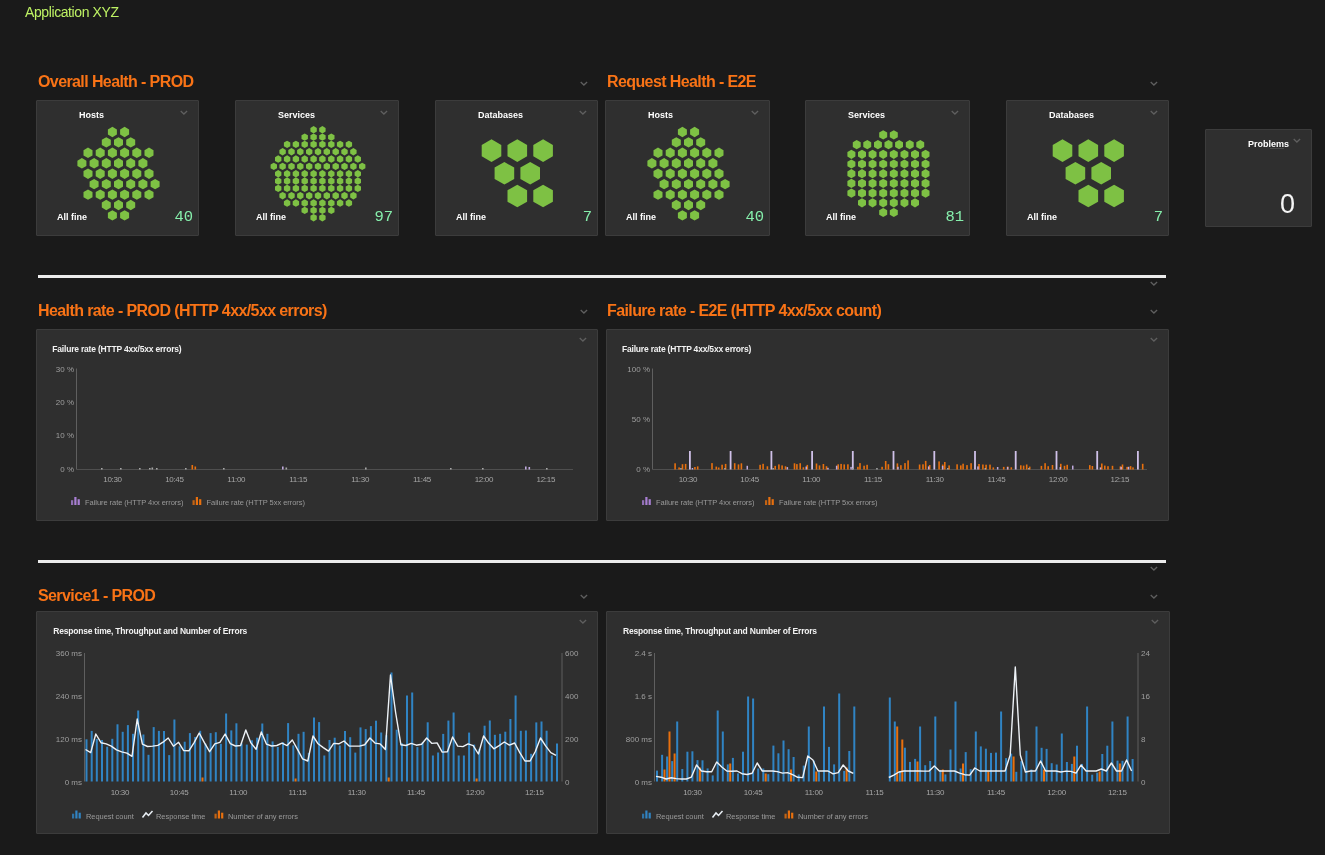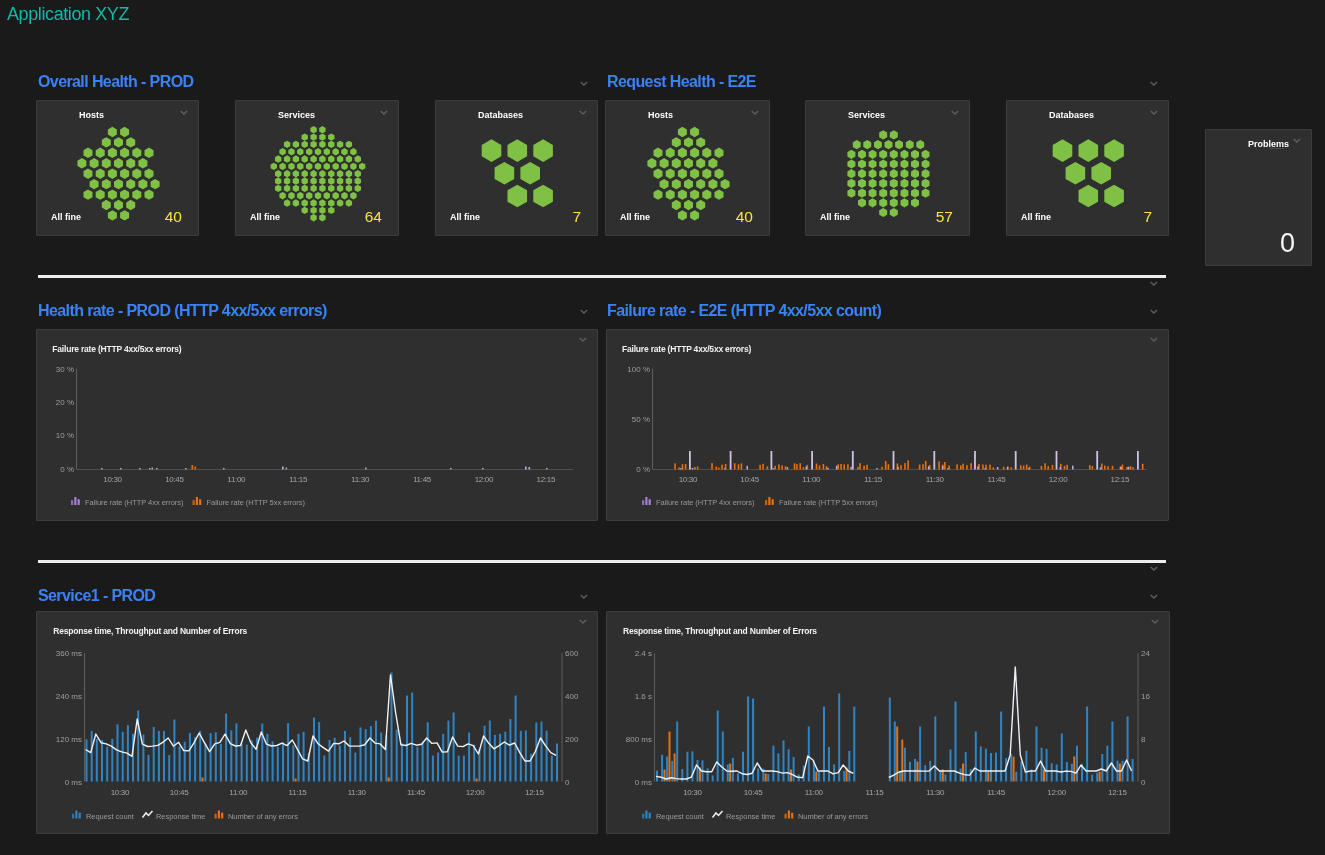--- a/index.html
+++ b/index.html
@@ -1,24 +1,24 @@
 <!DOCTYPE html>
 <html><head><meta charset="utf-8">
 <style>
 * { margin:0; padding:0; box-sizing:border-box; }
 html,body { width:1325px; height:855px; background:#1a1a1a; font-family:"Liberation Sans",sans-serif; overflow:hidden; }
 .tile { position:absolute; background:#2f2f2f; border:1px solid #3c3c3c; border-radius:1px; }
 .tlabel { position:absolute; left:16px; top:9px; font-size:9px; font-weight:bold; color:#fff;padding-left:26px; }
-.allfine { position:absolute; left:14px; bottom:13px; font-size:9px; font-weight:bold; color:#fff;margin-top:45px; }
-.tnum { position:absolute; right:16px; bottom:9.5px; font-size:15.5px; color:#fde047; }
+.allfine { position:absolute; left:20px; bottom:13px; font-size:9px; font-weight:bold; color:#fff;margin-top:45px; }
+.tnum { position:absolute; right:5px; bottom:9.5px; font-size:15.5px; color:#86efac;font-family:Liberation Mono, monospace; }
 .pnum { position:absolute; right:16px; bottom:6px; font-size:27px; color:#f5f5f5; }
-.sect { position:absolute; font-size:16px; font-weight:bold; color:#3b82f6; letter-spacing:-0.6px; }
+.sect { position:absolute; font-size:16px; font-weight:bold; color:#f97316; letter-spacing:-0.6px; }
 .hexsvg { position:absolute; left:0; top:0; }
 .sep { position:absolute; left:38px; width:1128px; height:2.5px; background:#ececec; }
-.title { position:absolute; left:7px; top:4px; font-size:18px; color:#14b8a6; letter-spacing:-0.4px; }
+.title { position:absolute; left:25px; top:4px; font-size:14px; color:#bef264; letter-spacing:-0.4px; }
 </style></head>
 <body>
 <div class="title">Application XYZ</div>
 
 <div class="sect" style="left:38px;top:73px">Overall Health - PROD</div>
 <div class="sect" style="left:607px;top:73px">Request Health - E2E</div>
 <svg style="position:absolute;left:580px;top:81px;overflow:visible" width="8" height="5">
     <path d="M0.7,1 L3.9,4.0 L7.1,1" fill="none" stroke="#5f5f5f" stroke-width="1.3"></path>
   </svg>
 <svg style="position:absolute;left:1150px;top:81px;overflow:visible" width="8" height="5">
@@ -71,21 +71,21 @@
       <polygon points="75.4,109.2 79.9,111.8 79.9,117.0 75.4,119.6 70.9,117.0 70.9,111.8" fill="#7ec144"></polygon>
       <polygon points="87.6,109.2 92.1,111.8 92.1,117.0 87.6,119.6 83.1,117.0 83.1,111.8" fill="#7ec144"></polygon>
     </svg>
 </div>
 <svg style="position:absolute;left:180px;top:110px;overflow:visible" width="8" height="5">
     <path d="M0.7,1 L3.9,4.0 L7.1,1" fill="none" stroke="#5f5f5f" stroke-width="1.3"></path>
   </svg>
 <div class="tile" style="left:235px;top:100px;width:164px;height:136px">
   <div class="tlabel">Services</div>
   <div class="allfine">All fine</div>
-  <div class="tnum">64</div>
+  <div class="tnum">97</div>
   <svg class="hexsvg" width="164" height="136">
       <polygon points="77.6,25.0 80.8,26.9 80.8,30.6 77.6,32.4 74.4,30.6 74.4,26.9" fill="#7ec144"></polygon>
       <polygon points="86.4,25.0 89.6,26.9 89.6,30.6 86.4,32.4 83.2,30.6 83.2,26.9" fill="#7ec144"></polygon>
       <polygon points="68.7,32.4 71.9,34.2 71.9,37.9 68.7,39.7 65.5,37.9 65.5,34.2" fill="#7ec144"></polygon>
       <polygon points="77.6,32.4 80.8,34.2 80.8,37.9 77.6,39.7 74.4,37.9 74.4,34.2" fill="#7ec144"></polygon>
       <polygon points="86.4,32.4 89.6,34.2 89.6,37.9 86.4,39.7 83.2,37.9 83.2,34.2" fill="#7ec144"></polygon>
       <polygon points="95.3,32.4 98.5,34.2 98.5,37.9 95.3,39.7 92.1,37.9 92.1,34.2" fill="#7ec144"></polygon>
       <polygon points="51.1,39.7 54.3,41.5 54.3,45.2 51.1,47.1 47.9,45.2 47.9,41.5" fill="#7ec144"></polygon>
       <polygon points="59.9,39.7 63.1,41.5 63.1,45.2 59.9,47.1 56.7,45.2 56.7,41.5" fill="#7ec144"></polygon>
       <polygon points="68.7,39.7 71.9,41.5 71.9,45.2 68.7,47.1 65.5,45.2 65.5,41.5" fill="#7ec144"></polygon>
@@ -245,21 +245,21 @@
       <polygon points="76.4,109.2 80.9,111.8 80.9,117.0 76.4,119.6 71.9,117.0 71.9,111.8" fill="#7ec144"></polygon>
       <polygon points="88.6,109.2 93.1,111.8 93.1,117.0 88.6,119.6 84.1,117.0 84.1,111.8" fill="#7ec144"></polygon>
     </svg>
 </div>
 <svg style="position:absolute;left:751px;top:110px;overflow:visible" width="8" height="5">
     <path d="M0.7,1 L3.9,4.0 L7.1,1" fill="none" stroke="#5f5f5f" stroke-width="1.3"></path>
   </svg>
 <div class="tile" style="left:805px;top:100px;width:165px;height:136px">
   <div class="tlabel">Services</div>
   <div class="allfine">All fine</div>
-  <div class="tnum">57</div>
+  <div class="tnum">81</div>
   <svg class="hexsvg" width="165" height="136">
       <polygon points="77.2,29.3 81.2,31.6 81.2,36.2 77.2,38.5 73.2,36.2 73.2,31.6" fill="#7ec144"></polygon>
       <polygon points="87.8,29.3 91.8,31.6 91.8,36.2 87.8,38.5 83.8,36.2 83.8,31.6" fill="#7ec144"></polygon>
       <polygon points="50.7,39.0 54.7,41.3 54.7,45.9 50.7,48.2 46.8,45.9 46.8,41.3" fill="#7ec144"></polygon>
       <polygon points="61.3,39.0 65.2,41.3 65.2,45.9 61.3,48.2 57.3,45.9 57.3,41.3" fill="#7ec144"></polygon>
       <polygon points="71.9,39.0 75.9,41.3 75.9,45.9 71.9,48.2 68.0,45.9 68.0,41.3" fill="#7ec144"></polygon>
       <polygon points="82.5,39.0 86.5,41.3 86.5,45.9 82.5,48.2 78.5,45.9 78.5,41.3" fill="#7ec144"></polygon>
       <polygon points="93.1,39.0 97.0,41.3 97.0,45.9 93.1,48.2 89.1,45.9 89.1,41.3" fill="#7ec144"></polygon>
       <polygon points="103.7,39.0 107.7,41.3 107.7,45.9 103.7,48.2 99.8,45.9 99.8,41.3" fill="#7ec144"></polygon>
       <polygon points="114.3,39.0 118.2,41.3 118.2,45.9 114.3,48.2 110.3,45.9 110.3,41.3" fill="#7ec144"></polygon>
@@ -327,21 +327,21 @@
       <polygon points="68.4,61.0 78.2,66.6 78.2,78.0 68.4,83.6 58.6,78.0 58.6,66.6" fill="#7ec144"></polygon>
       <polygon points="94.2,61.0 104.0,66.6 104.0,78.0 94.2,83.6 84.4,78.0 84.4,66.6" fill="#7ec144"></polygon>
       <polygon points="81.3,83.7 91.1,89.3 91.1,100.7 81.3,106.3 71.5,100.7 71.5,89.3" fill="#7ec144"></polygon>
       <polygon points="107.1,83.7 116.9,89.3 116.9,100.7 107.1,106.3 97.3,100.7 97.3,89.3" fill="#7ec144"></polygon>
     </svg>
 </div>
 <svg style="position:absolute;left:1150px;top:110px;overflow:visible" width="8" height="5">
     <path d="M0.7,1 L3.9,4.0 L7.1,1" fill="none" stroke="#5f5f5f" stroke-width="1.3"></path>
   </svg>
 
-<div class="tile" style="left:1205px;top:129px;width:107px;height:137px">
+<div class="tile" style="left:1205px;top:129px;width:107px;height:98px">
   <div class="tlabel">Problems</div>
   <div style="position:absolute;left:64px;top:17.5px;width:14px;height:1px;background:#4a4a4a"></div>
   <div class="pnum">0</div>
 </div>
 <svg style="position:absolute;left:1293px;top:138px;overflow:visible" width="8" height="5">
     <path d="M0.7,1 L3.9,4.0 L7.1,1" fill="none" stroke="#5f5f5f" stroke-width="1.3"></path>
   </svg>
 
 <div class="sep" style="top:275px"></div>
 <svg style="position:absolute;left:1150px;top:281px;overflow:visible" width="8" height="5">

